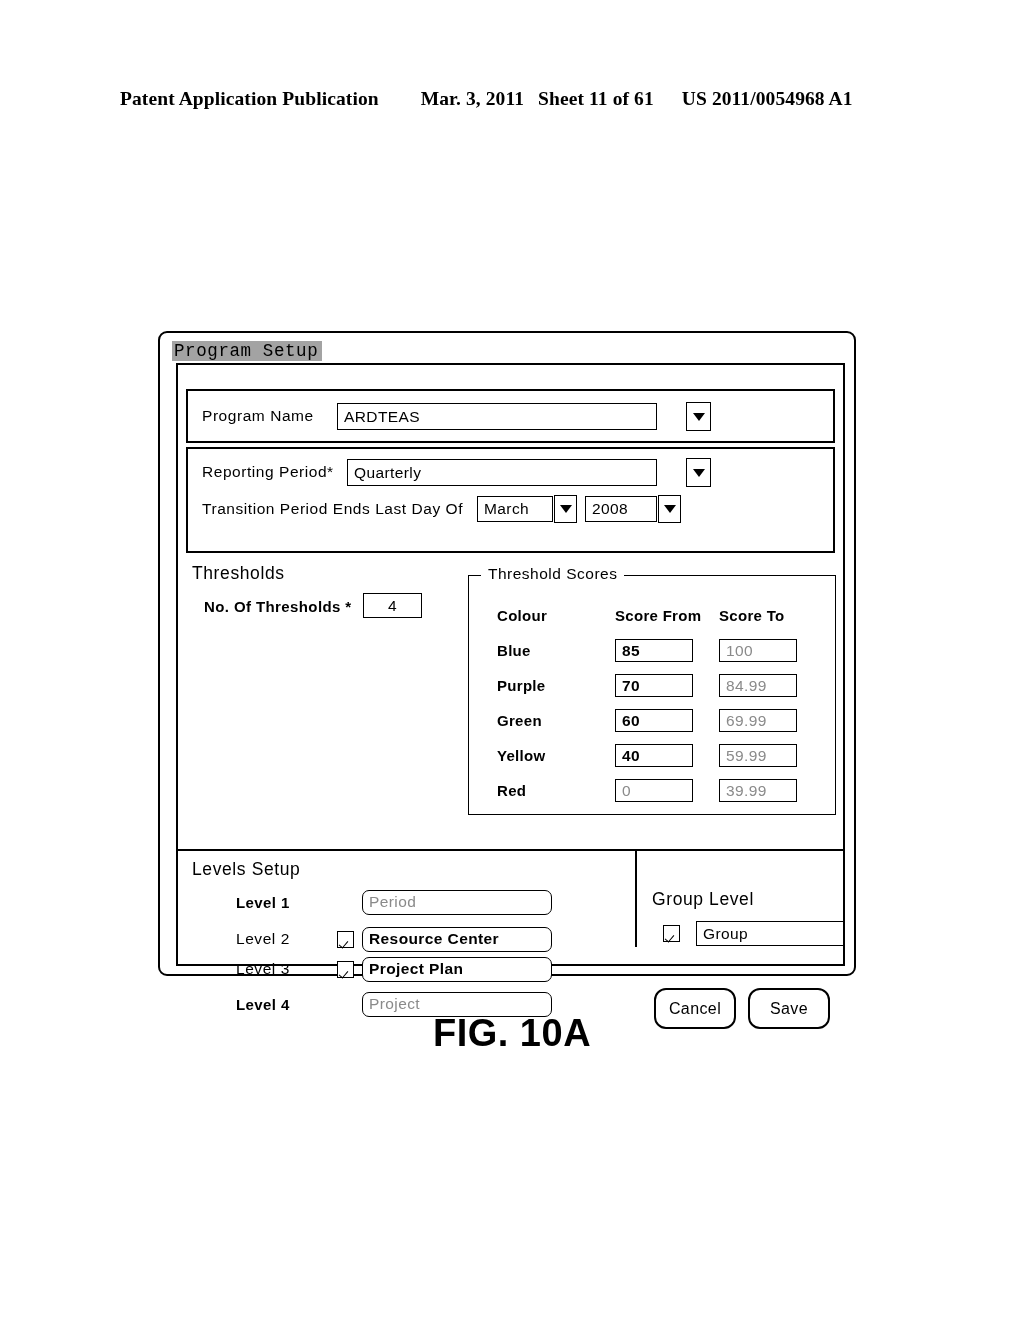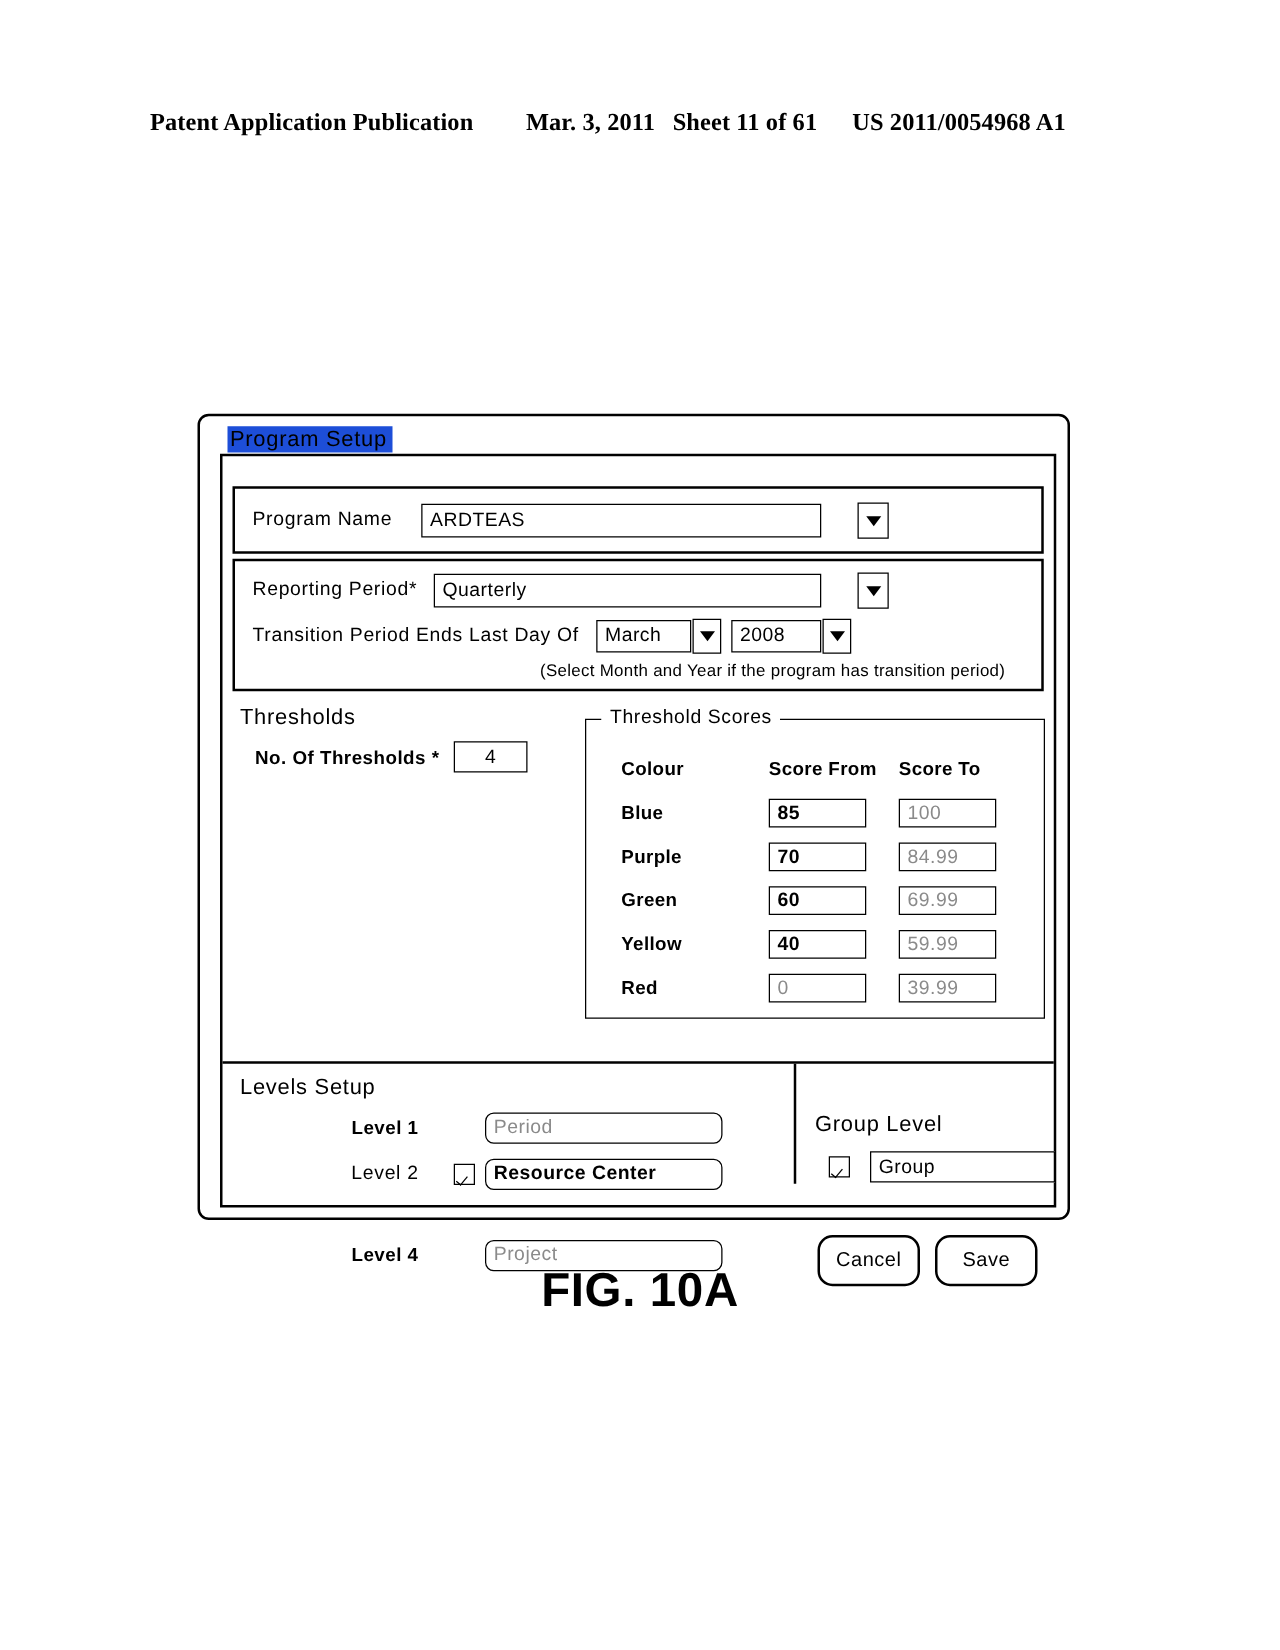--- a/index.html
+++ b/index.html
@@ -60,25 +60,26 @@
   }
 
   .sec-title {
     font-size: 17.5px;
     letter-spacing: 0.6px;
     white-space: nowrap;
   }
   
   #program-setup-title {
     position: absolute;
-    left: 22px;
+    left: 12px;
     top: 8px;
-    background: #1d4ed8;
+    background: #a3a3a3;
     padding: 0 4px 0 2px;
     z-index: 4;
+    font-family: Liberation Mono, monospace;
   }
 
   .label {
     font-size: 15.5px;
     letter-spacing: 0.55px;
     white-space: nowrap;
   }
   .label-b {
     font-size: 15px;
     font-weight: bold;
@@ -228,21 +229,21 @@
     width: 0;
     height: 96px;
     border-left: 2px solid #000;
   }
   .lvl-row {
     position: absolute;
     display: flex;
     align-items: center;
     height: 26px;
   }
-  .lvl-name { width: 92px; text-align: center; padding-left: 84px; }
+  .lvl-name { width: 92px; text-align: left; padding-left: 58px; }
   .lvl-cbx-slot { width: 34px; display: flex; justify-content: center; }
   .lvl-fld { width: 190px; height: 25px; }
 
   .btn {
     box-sizing: border-box;
     border: 2px solid #000;
     border-radius: 12px;
     background: #fff;
     font-size: 16px;
     letter-spacing: 0.4px;
@@ -298,21 +299,20 @@
       <div class="label" style="position:absolute;left:14px;top:51px;">Transition Period Ends Last Day Of</div>
       <div class="fld" style="position:absolute;left:289px;top:47px;width:76px;height:26px;">March</div>
       <div class="ddbtn" style="position:absolute;left:366px;top:46px;width:23px;height:28px;">
         <span class="tri"></span>
       </div>
       <div class="fld" style="position:absolute;left:397px;top:47px;width:72px;height:26px;">2008</div>
       <div class="ddbtn" style="position:absolute;left:470px;top:46px;width:23px;height:28px;">
         <span class="tri"></span>
       </div>
 
-      <div style="position:absolute;left:244px;top:80px;font-size:13.5px;letter-spacing:0.25px;white-space:nowrap;">(Select Month and Year if the program has transition period)</div>
     </div>
 
     <div id="band-thresholds">
       <div class="sec-title" style="position:absolute;left:14px;top:8px;">Thresholds</div>
 
       <div class="label-b" style="position:absolute;left:26px;top:43px;">No. Of Thresholds *</div>
       <div class="fld center" style="position:absolute;left:185px;top:38px;width:59px;height:25px;">4</div>
 
       <div id="threshold-scores">
         <div id="threshold-scores-legend">Threshold Scores</div>
@@ -389,20 +389,27 @@
       </div>
 
       <div class="lvl-row" style="left:0;top:75px;">
         <div class="lvl-name label">Level 2</div>
         <div class="lvl-cbx-slot">
           <span class="cbx"></span>
         </div>
         <div class="fld rounded lvl-fld bold">Resource Center</div>
       </div>
 
+      <div class="lvl-row" style="left:0;top:105px;">
+        <div class="lvl-name label">Level 3</div>
+        <div class="lvl-cbx-slot">
+          <span class="cbx"></span>
+        </div>
+        <div class="fld rounded lvl-fld bold">Project Plan</div>
+      </div>
 
       <div class="lvl-row" style="left:0;top:140px;">
         <div class="lvl-name label-b">Level 4</div>
         <div class="lvl-cbx-slot"></div>
         <div class="fld rounded lvl-fld dim">Project</div>
       </div>
 
       <div class="sec-title" style="position:absolute;left:474px;top:38px;">Group Level</div>
       <span class="cbx" style="position:absolute;left:485px;top:74px;"></span>
       <div class="fld" style="position:absolute;left:518px;top:70px;width:148px;height:25px;">Group</div>

